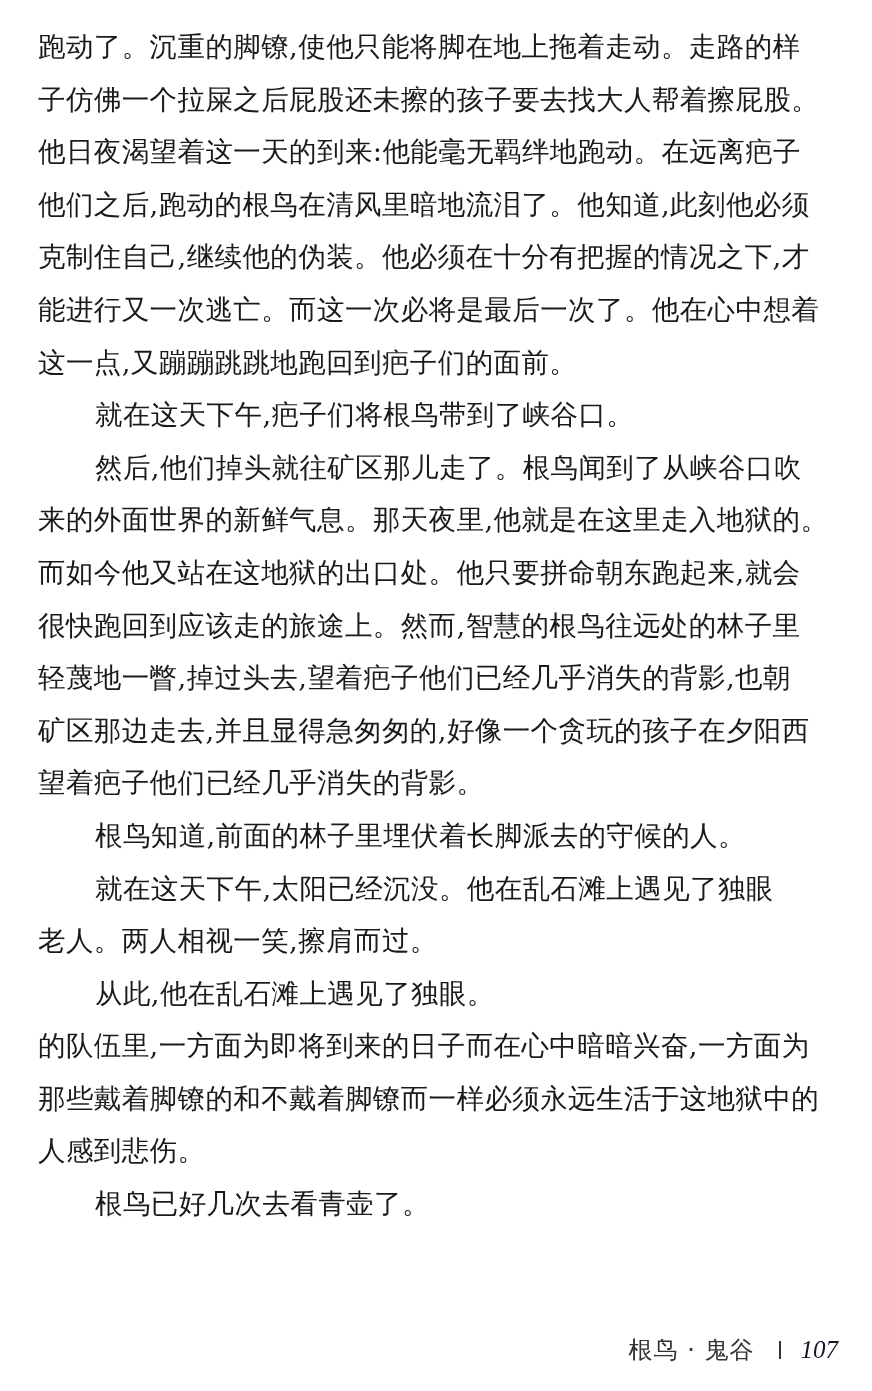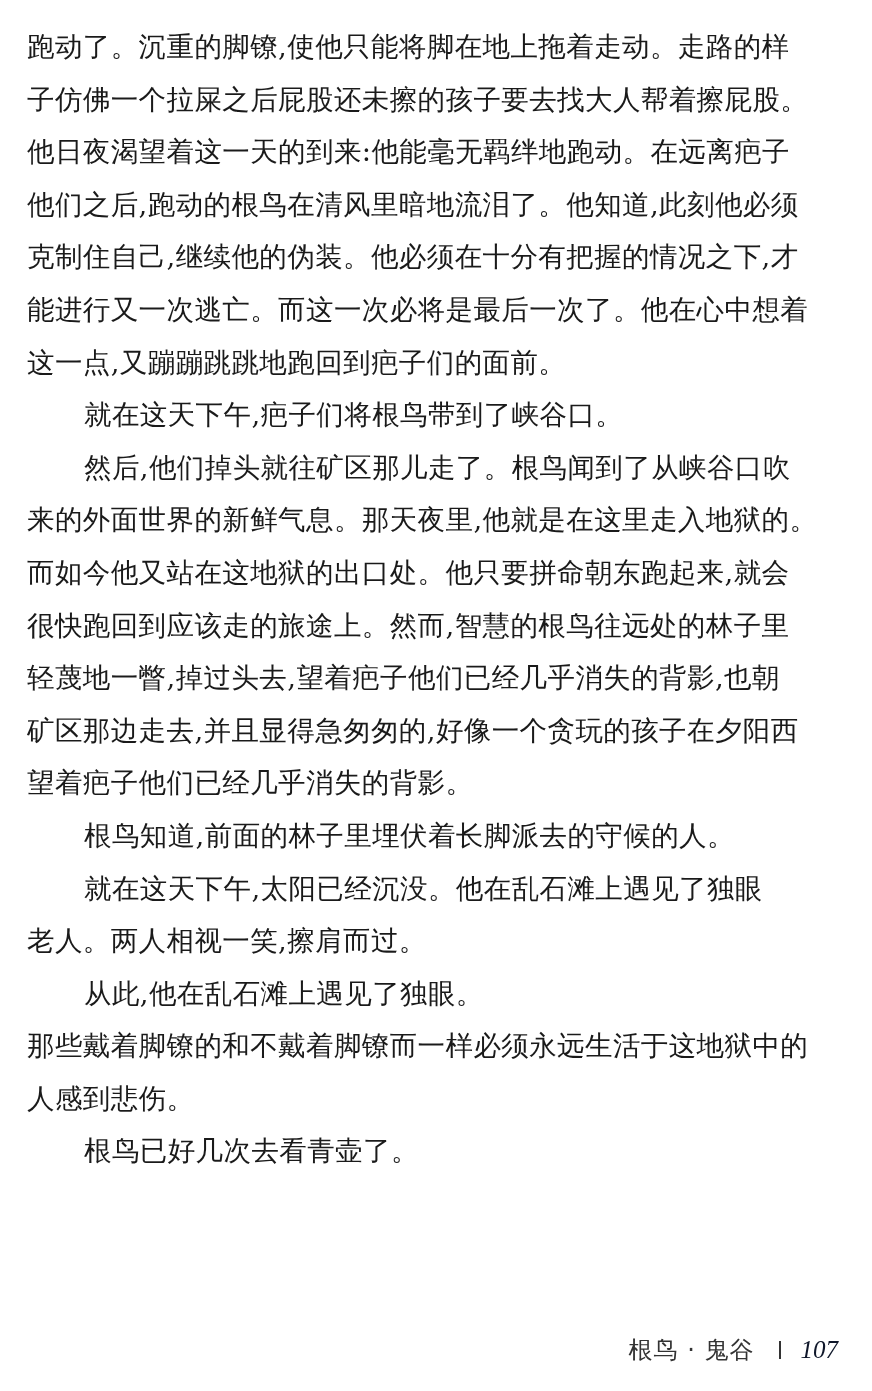--- a/index.html
+++ b/index.html
@@ -10,21 +10,21 @@
   body {
     width: 872px;
     height: 1391px;
     position: relative;
     overflow: hidden;
     font-family: "DejaVu Serif", "Liberation Serif", serif;
     color: #1a1a1a;
   }
   .page {
     position: absolute;
-    left: 27px;
+    left: 38px;
     top: 20px;
     width: 820px;
   }
   .line {
     height: 52.6px;
     line-height: 52.6px;
     font-size: 27.5px;
     white-space: nowrap;
     letter-spacing: 0.4px;
   }
@@ -74,20 +74,21 @@
   <div class="line">来的外面世界的新鲜气息。那天夜里,他就是在这里走入地狱的。</div>
   <div class="line">而如今他又站在这地狱的出口处。他只要拼命朝东跑起来,就会</div>
   <div class="line">很快跑回到应该走的旅途上。然而,智慧的根鸟往远处的林子里</div>
   <div class="line">轻蔑地一瞥,掉过头去,望着疤子他们已经几乎消失的背影,也朝</div>
   <div class="line">矿区那边走去,并且显得急匆匆的,好像一个贪玩的孩子在夕阳西</div>
   <div class="line">望着疤子他们已经几乎消失的背影。</div>
   <div class="line indent">根鸟知道,前面的林子里埋伏着长脚派去的守候的人。</div>
   <div class="line indent">就在这天下午,太阳已经沉没。他在乱石滩上遇见了独眼</div>
   <div class="line">老人。两人相视一笑,擦肩而过。</div>
   <div class="line indent">从此,他在乱石滩上遇见了独眼。</div>
+  <div class="line">的队伍里,一方面为即将到来的日子而在心中暗暗兴奋,一方面为</div>
   <div class="line">那些戴着脚镣的和不戴着脚镣而一样必须永远生活于这地狱中的</div>
   <div class="line">人感到悲伤。</div>
   <div class="line indent">根鸟已好几次去看青壶了。</div>
 </div>
 
 <div class="footer">
   <span class="title">根鸟 · 鬼谷</span>
   <span class="sep"></span>
   <span class="num">107</span>
 </div>

